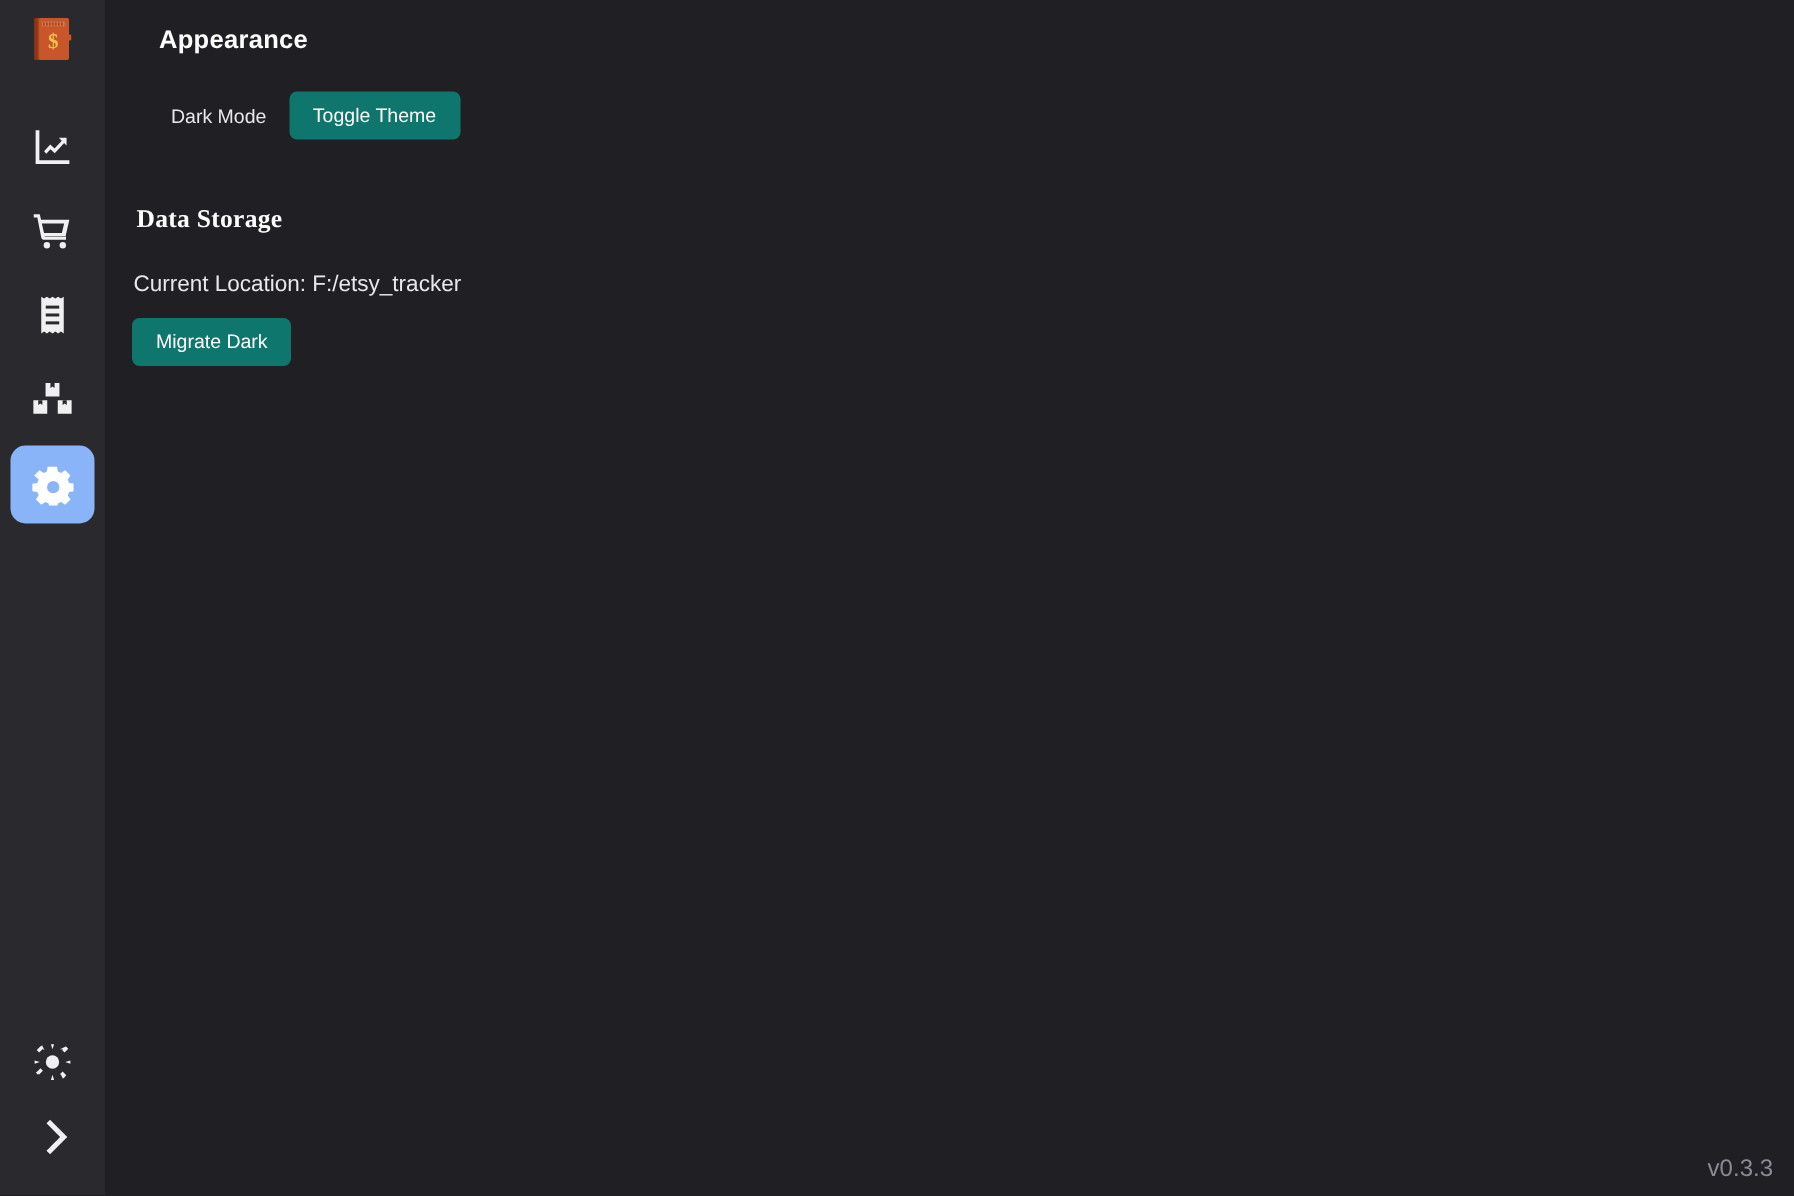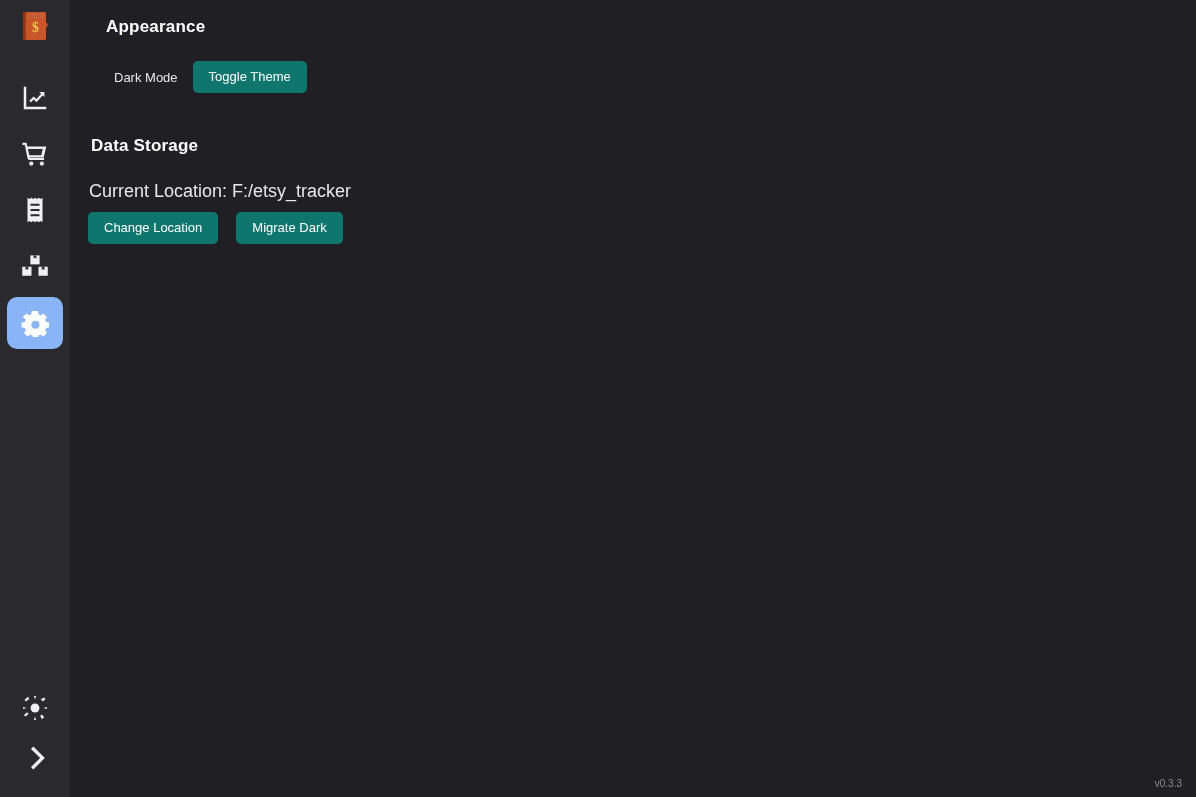--- a/index.html
+++ b/index.html
@@ -145,42 +145,43 @@
   #data-storage-section {
     position: absolute;
     left: 0;
     top: 0;
     width: 100%;
   }
   #data-storage-heading {
     position: absolute;
     left: 21px;
     top: 136px;
+    font-family: Liberation Serif, serif;
   }
   #current-location {
     position: absolute;
     left: 19px;
     top: 181px;
     color: #e8e8ea;
-    font-size: 18px;
+    font-size: 15px;
   }
   #storage-buttons {
     position: absolute;
     left: 18px;
     top: 212px;
     display: flex;
     gap: 18px;
   }
 
   #version-label {
     position: absolute;
     right: 14px;
     bottom: 8px;
     color: #8b8b93;
-    font-size: 10px;
+    font-size: 16px;
   }
 </style>
 </head>
 <body>
 
 <div id="app">
 
   <nav id="sidebar">
 
     <div class="app-logo">
@@ -276,21 +277,20 @@
         <button class="btn">Toggle Theme</button>
       </div>
     </section>
 
     <section id="data-storage-section">
       <h2 id="data-storage-heading" class="section-title">Data Storage</h2>
 
       <div id="current-location">Current Location: F:/etsy_tracker</div>
 
       <div id="storage-buttons">
-        <button class="btn">Change Location</button>
         <button class="btn">Migrate Dark</button>
       </div>
     </section>
 
     <div id="version-label">v0.3.3</div>
 
   </main>
 
 </div>
 

